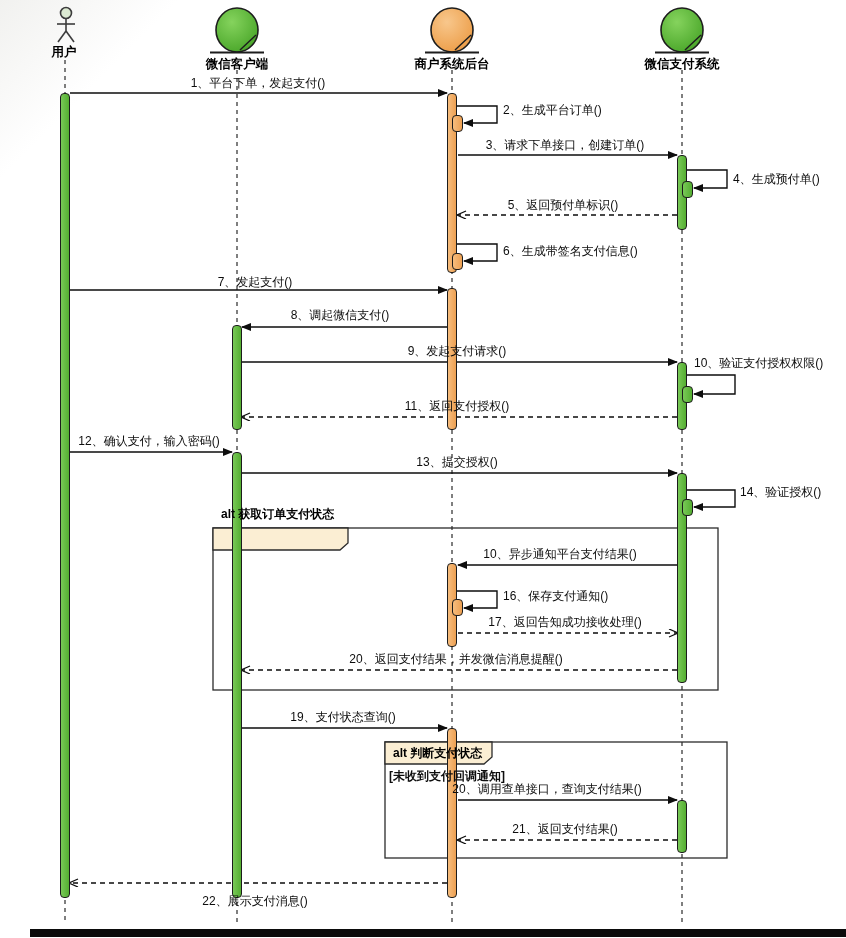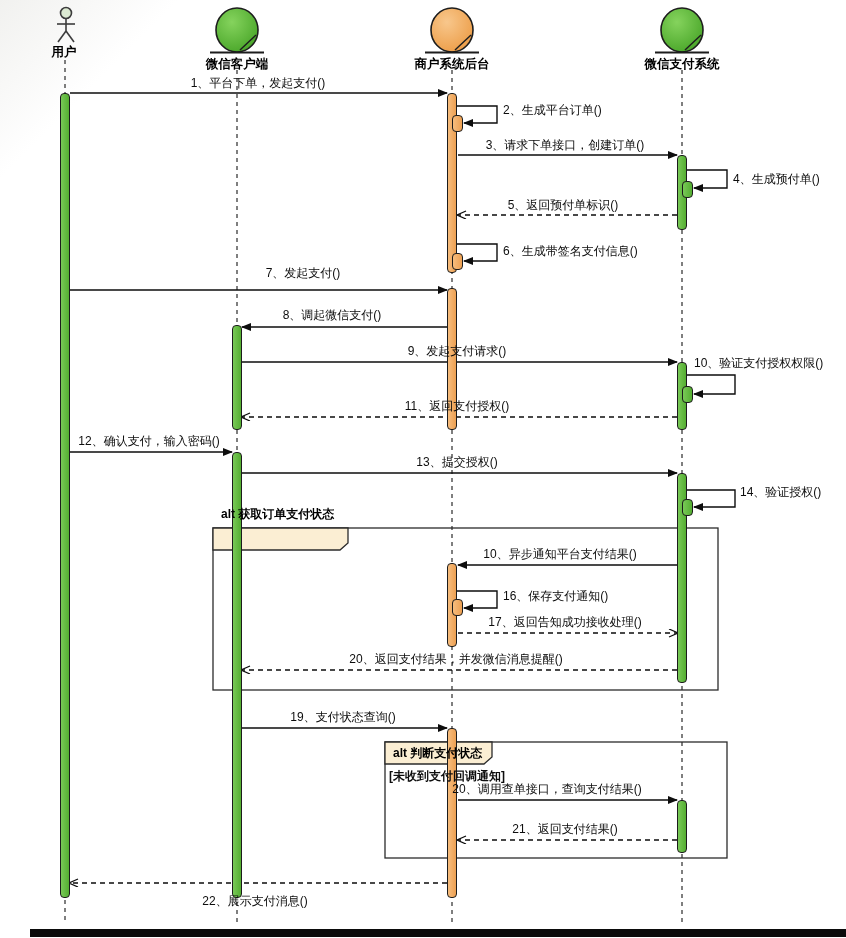--- a/index.html
+++ b/index.html
@@ -154,22 +154,22 @@
   <div class="actor-label" style="left:237px;top:56px;">微信客户端</div>
   <div class="actor-label" style="left:452px;top:56px;">商户系统后台</div>
   <div class="actor-label" style="left:682px;top:56px;">微信支付系统</div>
 
   <div class="msg" style="left:258px;top:76px;">1、平台下单，发起支付()</div>
   <div class="msg left" style="left:503px;top:103px;text-align:center;">2、生成平台订单()</div>
   <div class="msg" style="left:565px;top:138px;">3、请求下单接口，创建订单()</div>
   <div class="msg left" style="left:733px;top:172px;">4、生成预付单()</div>
   <div class="msg" style="left:563px;top:198px;">5、返回预付单标识()</div>
   <div class="msg left" style="left:503px;top:244px;">6、生成带签名支付信息()</div>
-  <div class="msg" style="left:255px;top:266px;margin-left:48px;">7、发起支付()</div>
-  <div class="msg" style="left:332px;top:308px;">8、调起微信支付()</div>
+  <div class="msg" style="left:255px;top:275px;">7、发起支付()</div>
+  <div class="msg" style="left:340px;top:308px;">8、调起微信支付()</div>
   <div class="msg" style="left:457px;top:344px;">9、发起支付请求()</div>
   <div class="msg left" style="left:694px;top:356px;">10、验证支付授权权限()</div>
   <div class="msg" style="left:457px;top:399px;">11、返回支付授权()</div>
   <div class="msg" style="left:149px;top:434px;">12、确认支付，输入密码()</div>
   <div class="msg" style="left:457px;top:455px;">13、提交授权()</div>
   <div class="msg left" style="left:740px;top:485px;">14、验证授权()</div>
   <div class="msg" style="left:560px;top:547px;">10、异步通知平台支付结果()</div>
   <div class="msg left" style="left:503px;top:589px;">16、保存支付通知()</div>
   <div class="msg" style="left:565px;top:615px;">17、返回告知成功接收处理()</div>
   <div class="msg" style="left:456px;top:652px;">20、返回支付结果，并发微信消息提醒()</div>

